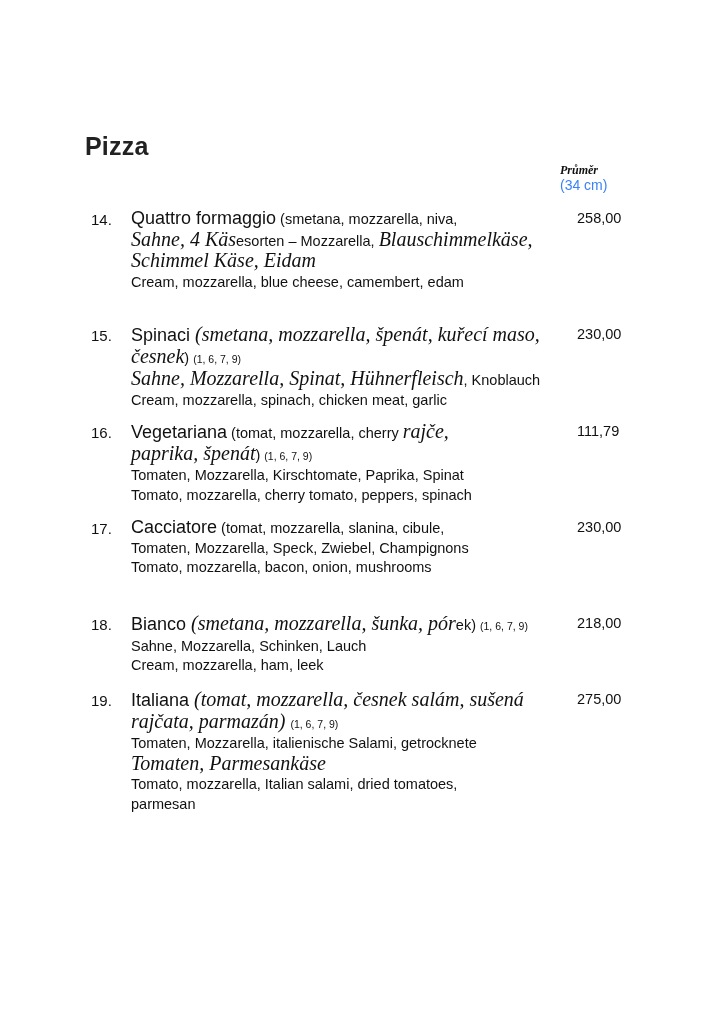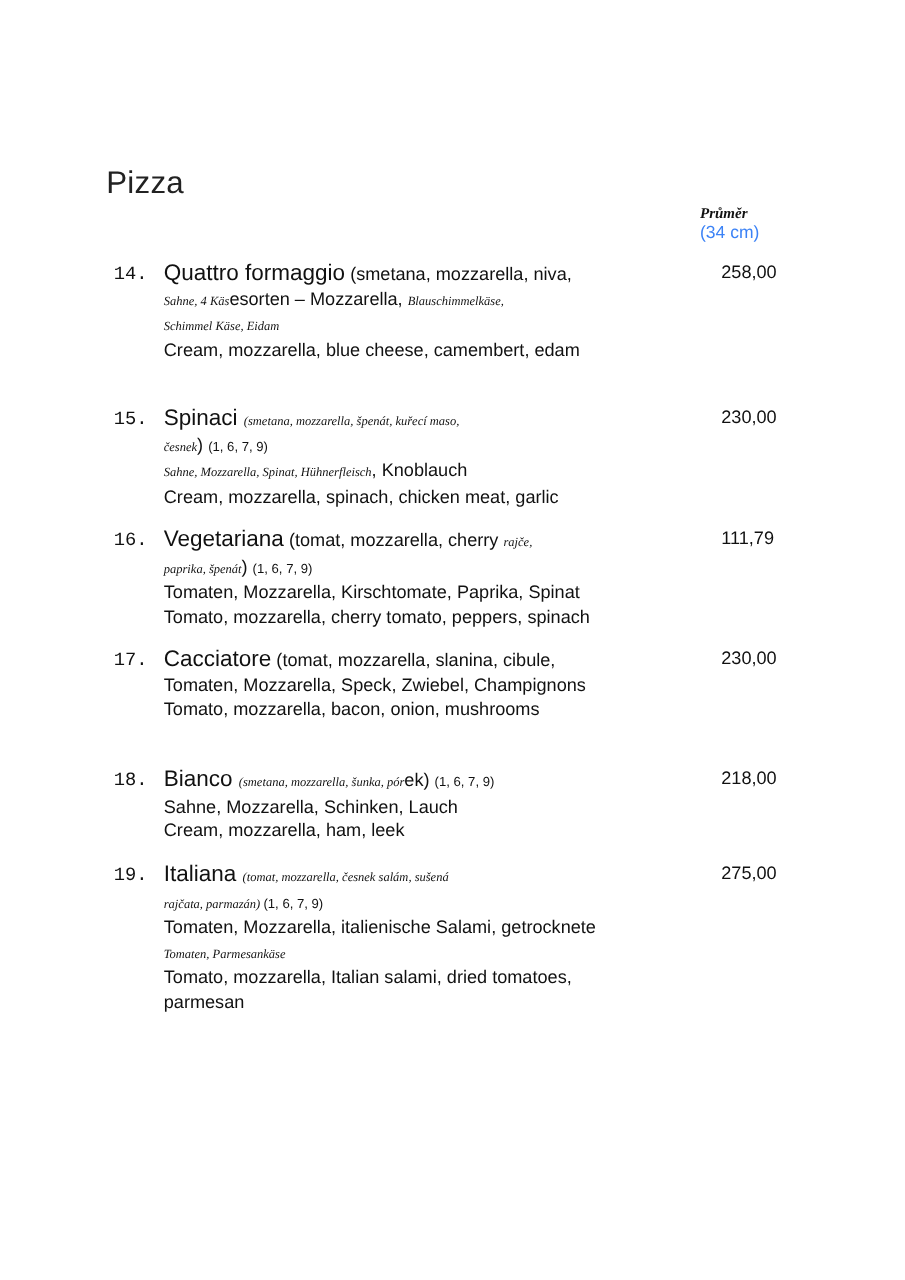--- a/index.html
+++ b/index.html
@@ -1,26 +1,26 @@
 <!DOCTYPE html>
 <html><head>
 <meta charset="utf-8">
 <style>
   html, body { margin: 0; padding: 0; background: #ffffff; }
   body { width: 724px; height: 1024px; position: relative; overflow: hidden; color: #111; font-family: "Liberation Sans", sans-serif; }
-  .title { position: absolute; left: 85px; top: 132px; font-size: 25px; font-weight: normal; color: #222; letter-spacing: 0.2px; }
+  .title { position: absolute; left: 85px; top: 132px; font-size: 25px; font-weight: bold; color: #222; letter-spacing: 0.2px; }
   .col-head { position: absolute; left: 560px; width: 90px; top: 163px; line-height: 15px; }
   .col-head .h1 { font-family: "Liberation Serif", serif; font-style: italic; font-weight: bold; font-size: 12px; }
   .col-head .h2 { font-size: 14px; color: #3b82f6; }
   .item { position: absolute; left: 91px; width: 560px; }
-  .num { position: absolute; left: 0; top: 2px; font-size: 15px; font-family: Liberation Mono, monospace; }
+  .num { position: absolute; left: 0; top: 2px; font-size: 15px; }
   .body { position: absolute; left: 40px; width: 400px; font-size: 14.5px; line-height: 19.5px; }
   .price { position: absolute; left: 486px; top: 1px; font-size: 14.5px; }
   .name { font-size: 18px; }
-  .it { font-family: "Liberation Serif", serif; font-style: italic; font-size: 10px; }
+  .it { font-family: "Liberation Serif", serif; font-style: italic; font-size: 20px; }
   .al { font-size: 10.5px; }
   .line { display: block; white-space: nowrap; }
 </style>
 </head>
 <body>
 
 <div class="title">Pizza</div>
 
 <div class="col-head">
   <div class="h1">Průměr</div>

